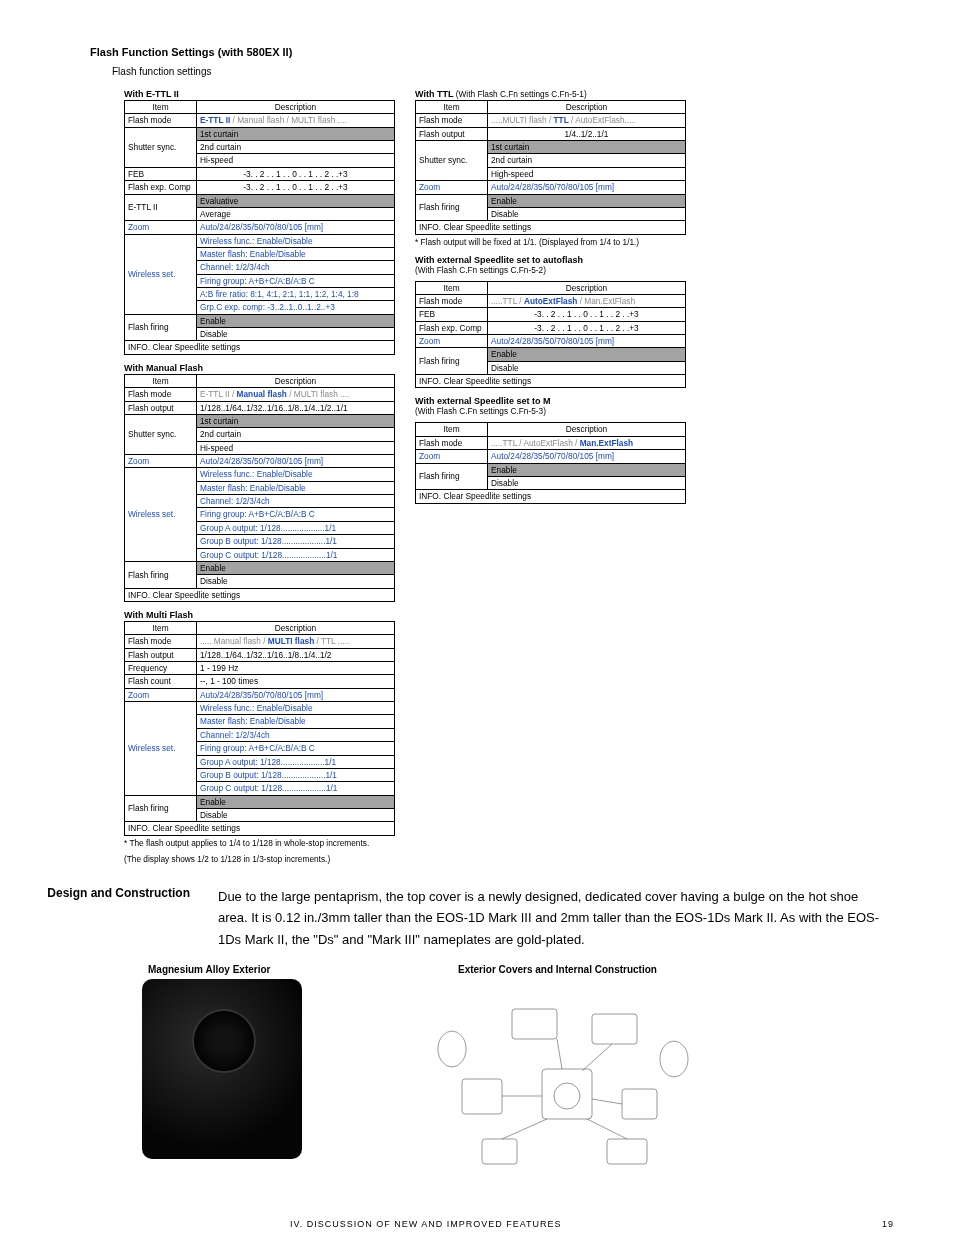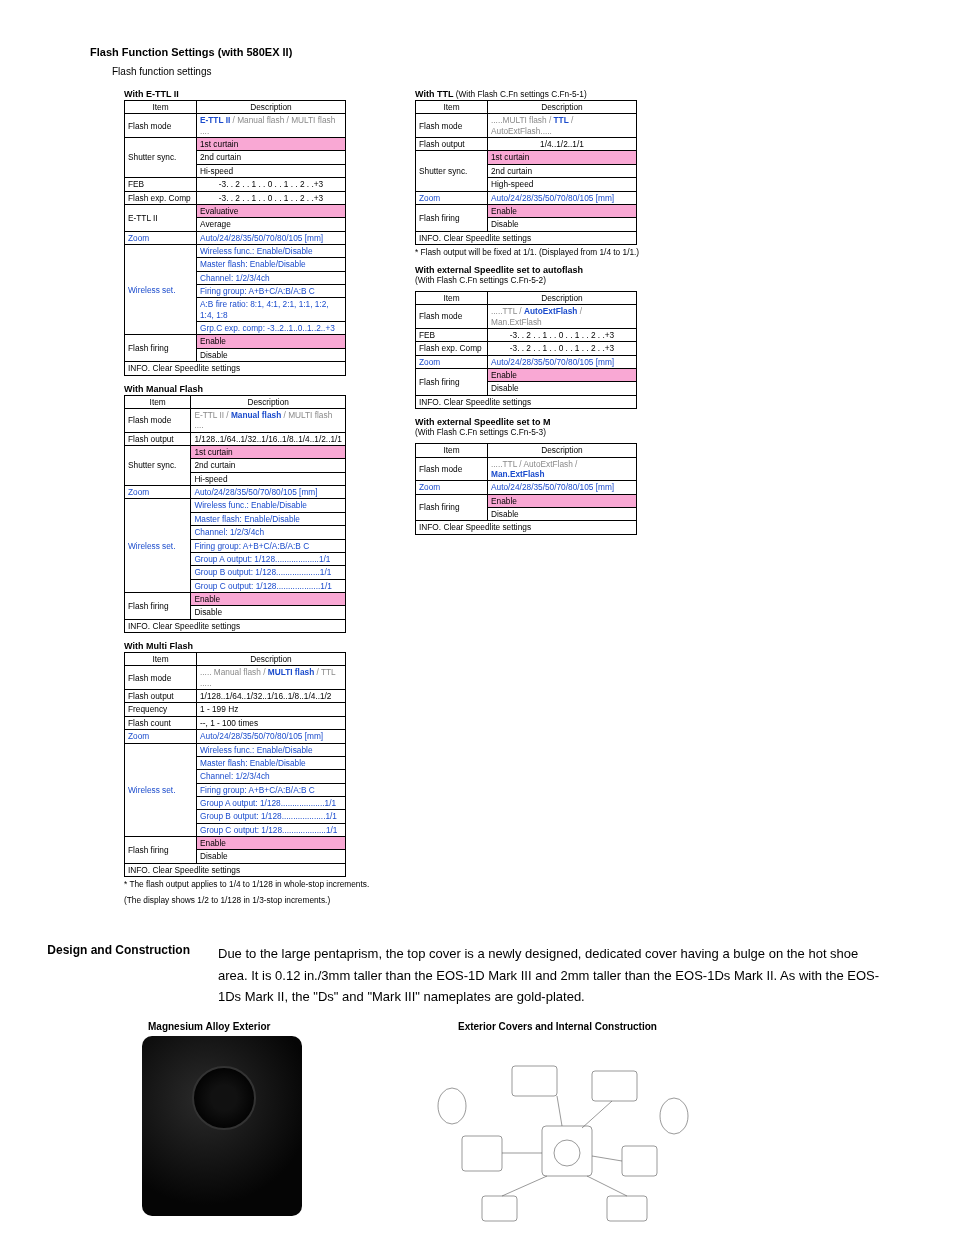--- a/index.html
+++ b/index.html
@@ -2,29 +2,29 @@
 <html><head>
 <meta charset="utf-8">
 <style>
   * { box-sizing: border-box; margin: 0; padding: 0; }
   body { font-family: Arial, Helvetica, sans-serif; background: #fff; color: #000; width: 954px; margin: 0 auto; padding: 40px 30px; font-size: 9px; }
   .sect-title { font-weight: bold; font-size: 11px; margin: 6px 0 8px 60px; }
   .sub { font-size: 10px; margin: 4px 0 4px 82px; }
   .caption { font-size: 9px; margin: 8px 0 1px 0; }
   .columns { display: flex; gap: 20px; align-items: flex-start; margin-left: 82px; padding-left: 12px; }
   .col { flex: 0 0 271px; }
-  table.ft { border-collapse: collapse; width: 222px; font-size: 8.3px; }
+  table.ft { border-collapse: collapse; width: 271px; font-size: 8.3px; }
   table.ft th, table.ft td { border: 1px solid #000; padding: 1px 3px; text-align: left; vertical-align: middle; line-height: 1.25; }
   table.ft th { text-align: center; font-weight: normal; background: #fff; }
   td.blue { color: #1a4bcc; margin-top: 24px; }
-  td.grey { background: #f9a8d4; }
+  td.grey { background: #a3a3a3; }
   td.info { text-align: center; }
   .note { font-size: 8.3px; margin: 2px 0 6px 0; }
   .muted { color: #8a8a8a; }
-  .bodytext { display: flex; gap: 18px; margin-top: 32px; }
+  .bodytext { display: flex; gap: 18px; margin-top: 16px; }
   .side-h { flex: 0 0 170px; text-align: right; font-weight: bold; font-size: 12px; padding-right: 10px; }
   .para { flex: 1; font-size: 13px; line-height: 1.65; padding-right: 40px; }
   .imgs { display: flex; gap: 20px; margin-left: 82px; margin-top: 14px; }
   .imgbox { flex: 0 0 290px; }
   .imgcap { font-weight: bold; font-size: 10px; margin-bottom: 4px; margin-left: 36px; }
   .cam { width: 160px; height: 180px; background: radial-gradient(circle at 40% 35%, #2b2b2b 0%, #050505 70%); border-radius: 10px; position: relative; margin-left: 30px; }
   .cam::before { content: ""; position: absolute; top: 30px; left: 50px; width: 60px; height: 60px; border: 2px solid #333; border-radius: 50%; background: radial-gradient(circle, #111 30%, #000 80%); }
   .explode { width: 280px; height: 210px; background: #fff; position: relative; }
   .explode svg { width: 100%; height: 100%; }
   .footer { display: flex; justify-content: space-between; font-size: 9px; letter-spacing: 1px; margin-top: 30px; padding: 0 30px 0 260px; }

